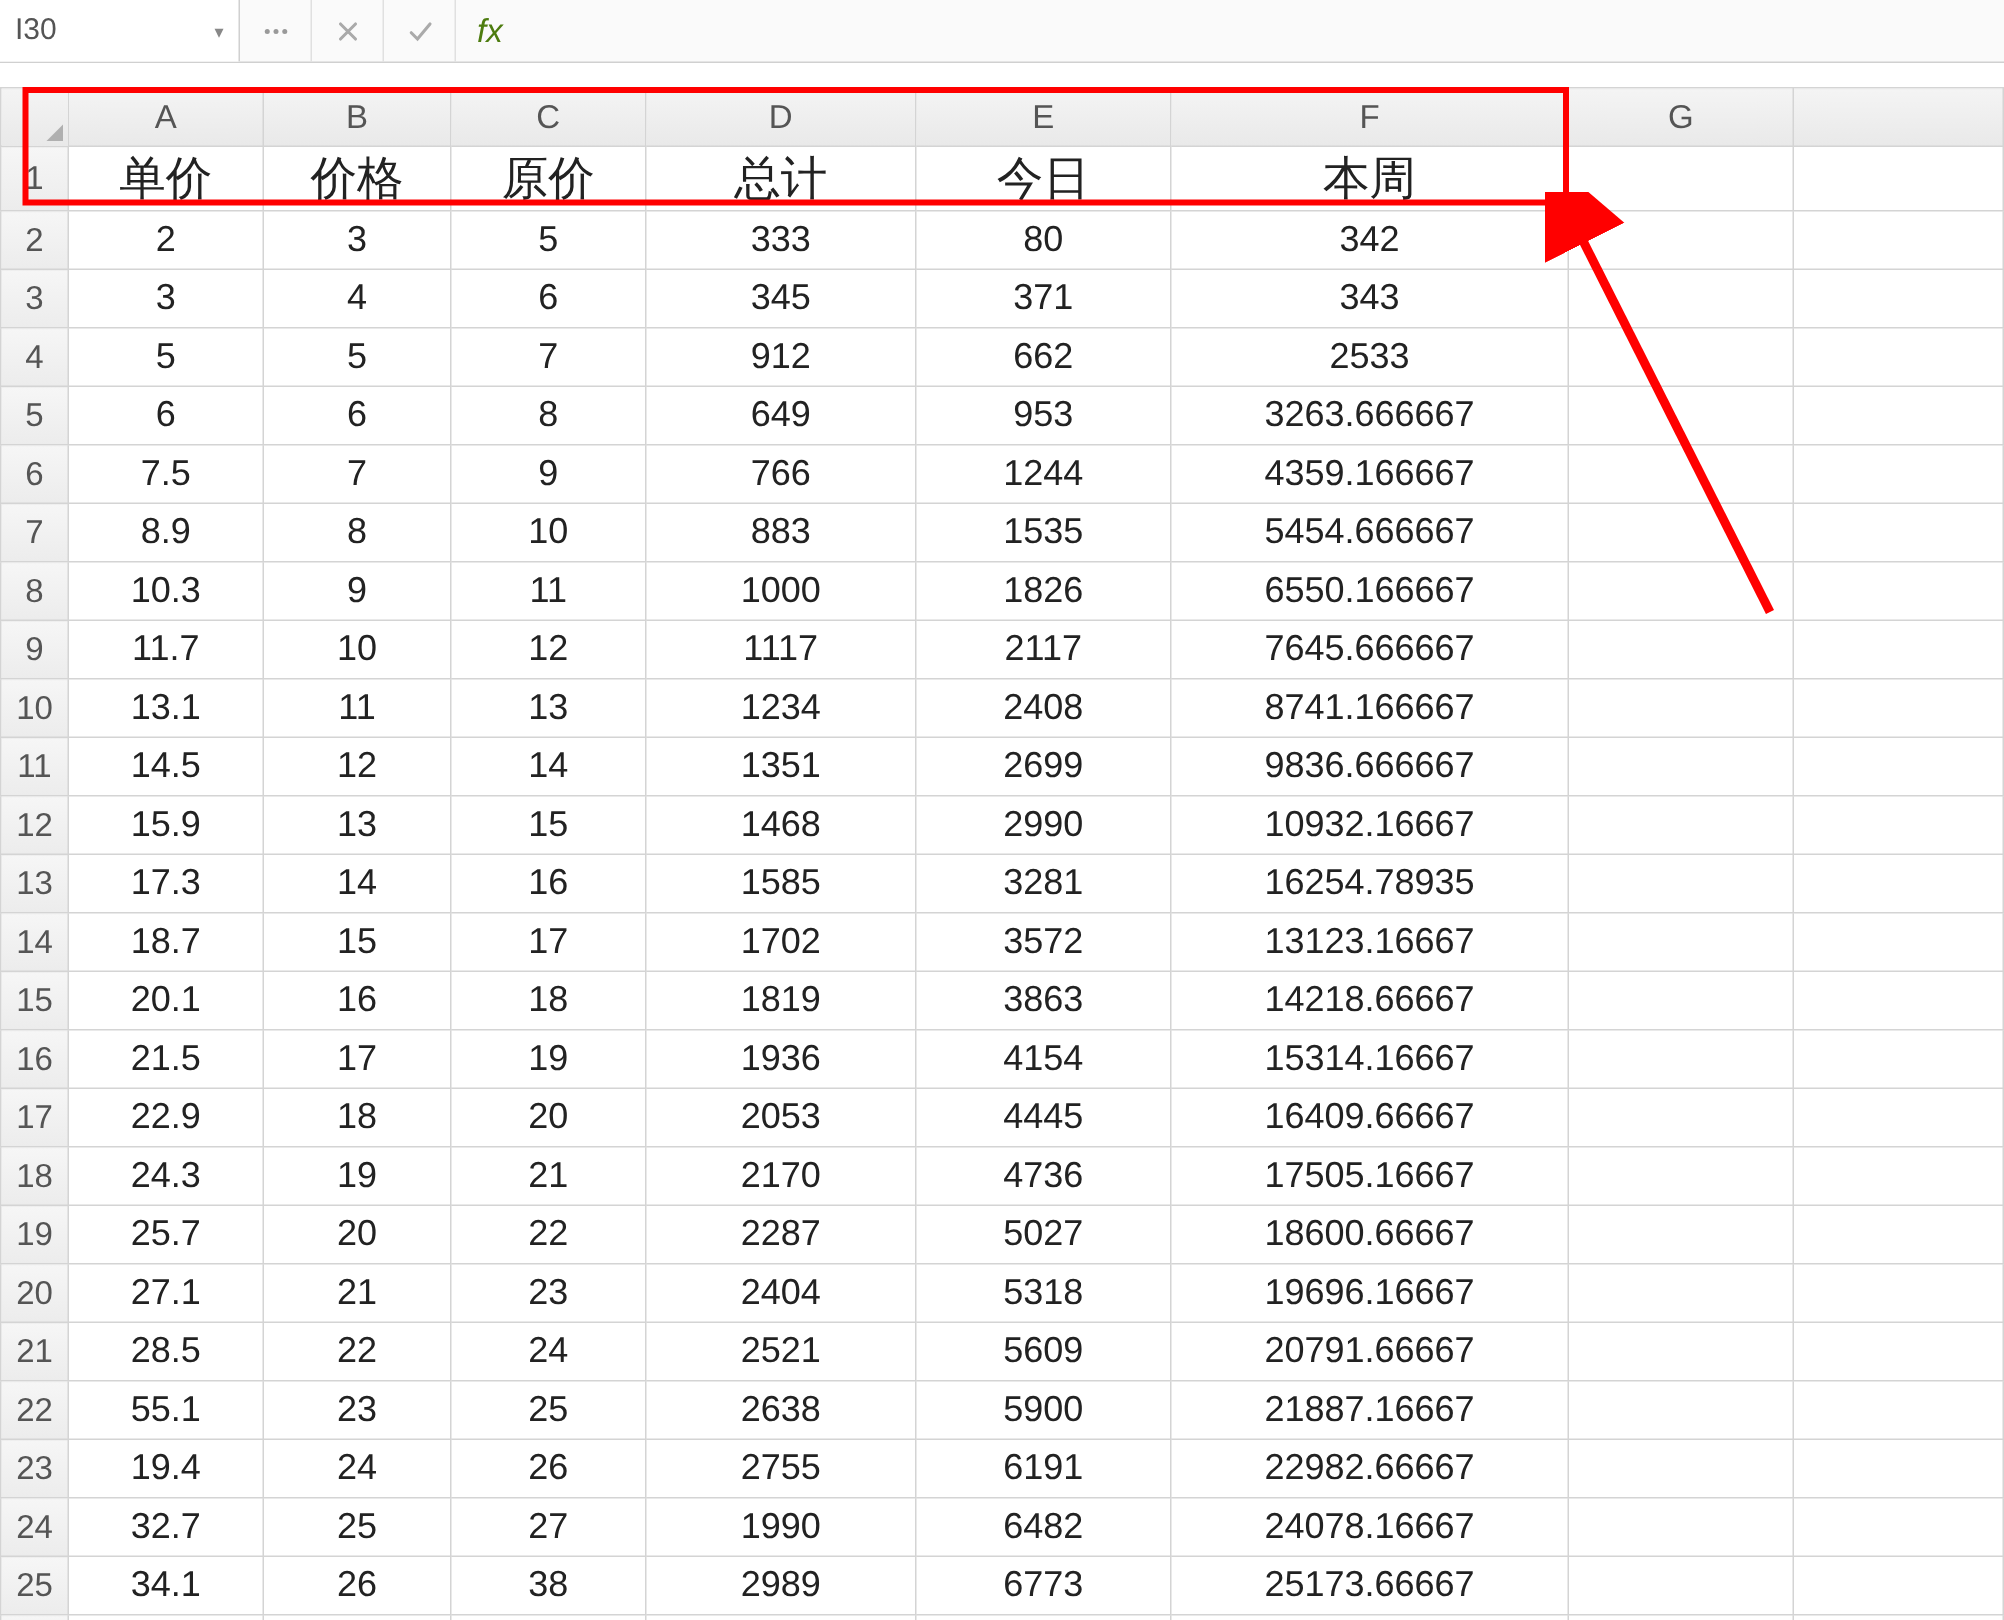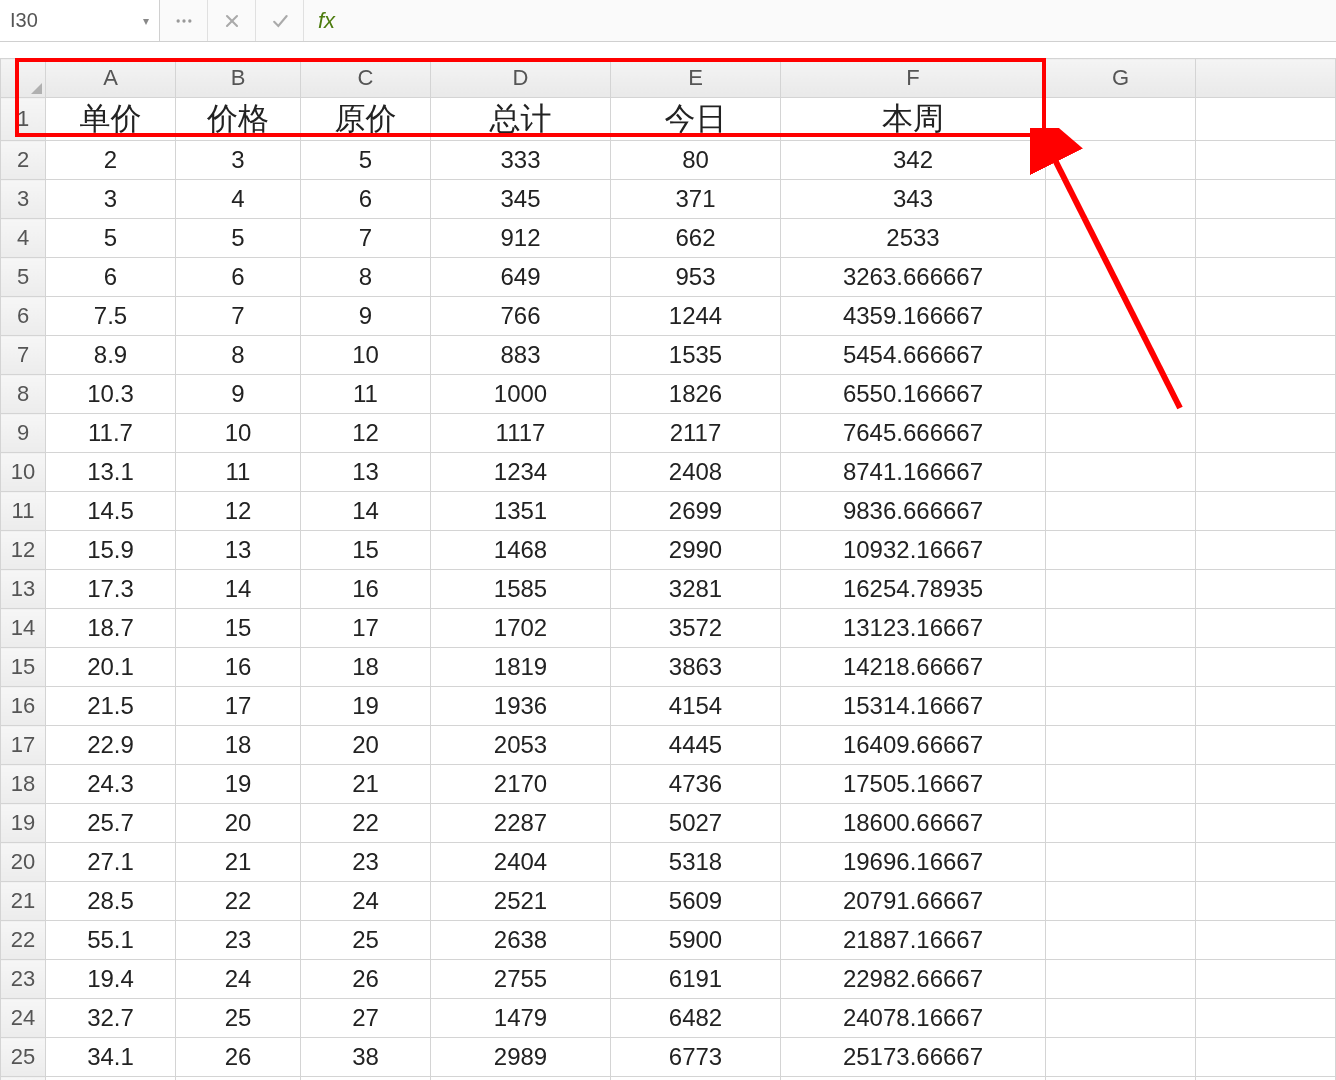--- a/index.html
+++ b/index.html
@@ -454,21 +454,21 @@
           <td>6191</td>
           <td>22982.66667</td>
           <td></td>
           <td></td>
         </tr>
         <tr>
           <th class="rowhdr">24</th>
           <td>32.7</td>
           <td>25</td>
           <td>27</td>
-          <td>1479</td>
+          <td>1990</td>
           <td>6482</td>
           <td>24078.16667</td>
           <td></td>
           <td></td>
         </tr>
         <tr>
           <th class="rowhdr">25</th>
           <td>34.1</td>
           <td>26</td>
           <td>38</td>

